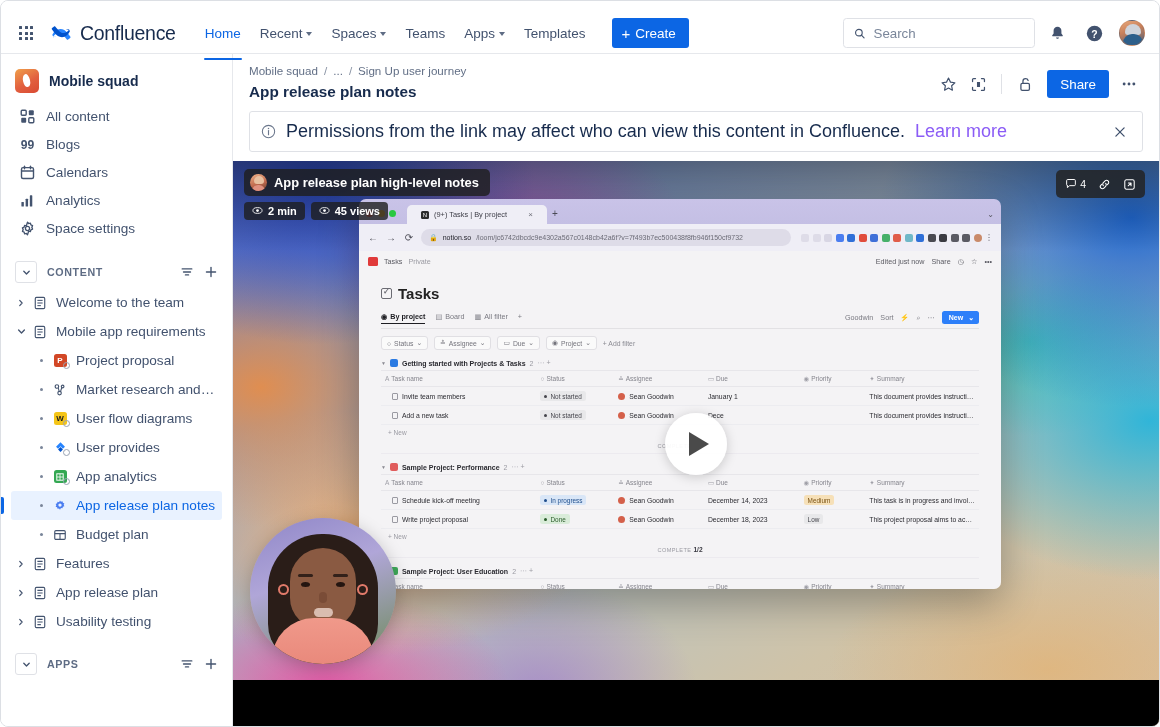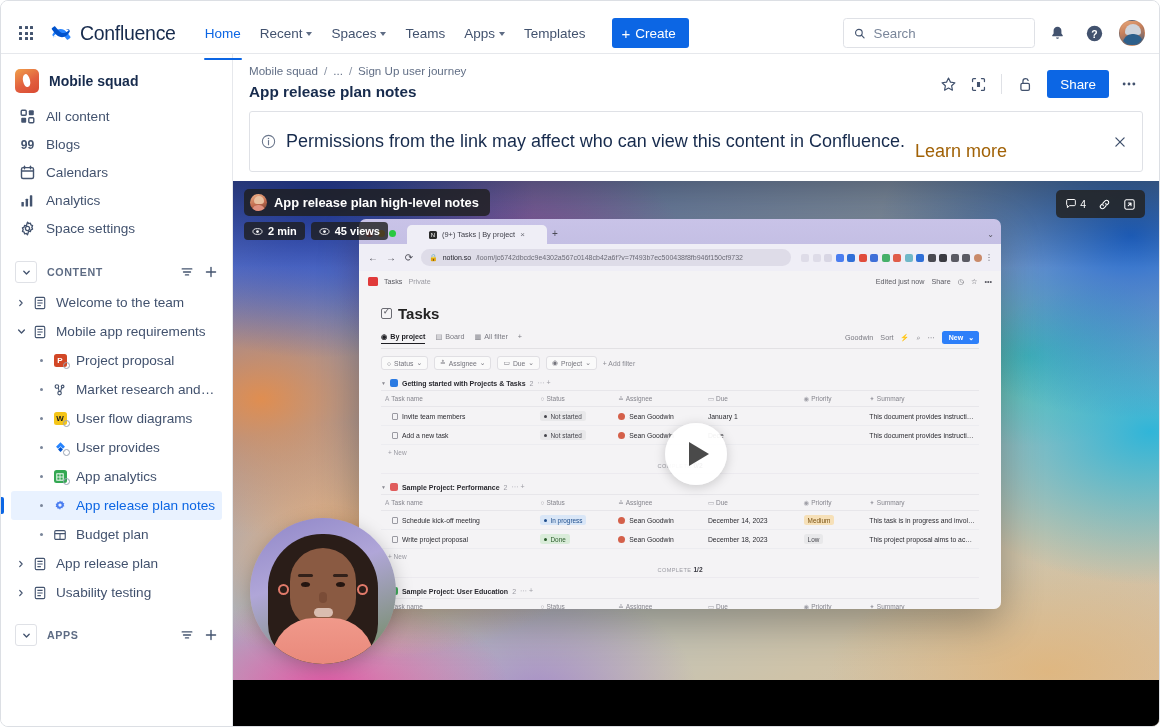--- a/index.html
+++ b/index.html
@@ -203,21 +203,21 @@
 
   
   .banner {
     margin: 10px 16px 0 16px;
     border: 1px solid #dfe1e6; border-radius: 3px;
     background: #fff;
     display: flex; align-items: center; gap: 10px;
     padding: 9px 12px 9px 11px;
     font-size: 18px; color: #172b4d;
   }
-  .banner a { color: #a16207; text-decoration: none; cursor: pointer; margin-top: 20px; }
+  .banner a { color: #8b5cf6; text-decoration: none; cursor: pointer; }
   .banner-close {
     margin-left: auto; width: 20px; height: 20px; display:flex; align-items:center; justify-content:center;
     cursor: pointer; color: #42526e; font-size: 14px; border-radius: 3px;
   }
 
   
   .video-wrap {
     margin: 9px 0 0 0; flex: 1; min-height: 0;
     position: relative; overflow: hidden; background: #000;
   }
@@ -252,21 +252,21 @@
   }
   .v-av {
     width: 17px; height: 17px; border-radius: 50%; flex-shrink: 0;
     background: linear-gradient(160deg,#f0b48a,#c16a4e 55%,#6a4030);
     position: relative; overflow: hidden;
   }
   .v-av::before{content:"";position:absolute;left:3.5px;top:2px;width:10px;height:8px;background:#e8c0a0;border-radius:5px 5px 3px 3px;}
   .v-av::after{content:"";position:absolute;left:2px;bottom:0;width:13px;height:6px;background:#e0907f;border-radius:6px 6px 0 0;}
   .v-meta { display: flex; gap: 6px; margin-top: 6px; }
   .v-chip {
-    display: inline-flex; align-items: flex-end; gap: 5px;
+    display: inline-flex; align-items: flex-start; gap: 5px;
     background: rgba(30,30,30,.8); border-radius: 4px;
     padding: 3px 8px; color: #fff; font-size: 11px; font-weight: 700;
   }
 
   .v-tools {
     position: absolute; right: 14px; top: 9px; z-index: 5;
     display: flex; align-items: center; gap: 3px;
     background: rgba(35,35,35,.85); border-radius: 5px; padding: 3px 5px;
   }
   .v-tool {
@@ -285,21 +285,21 @@
   }
   .br-tabbar {
     height: 25px; background: linear-gradient(180deg,#c9c3e8,#c4bfe4);
     display: flex; align-items: flex-end; padding: 0 7px; gap: 5px; position: relative;
   }
   .traffic { display: flex; gap: 4.5px; align-items: center; padding-bottom: 7px; margin-right: 6px; }
   .traffic i { width: 7px; height: 7px; border-radius: 50%; display: block; }
   .br-tab {
     display: flex; align-items: center; gap: 5px;
     height: 19px; background: #efeef6; border-radius: 5px 5px 0 0;
-    padding: 0 22px; font-size: 7.4px; color: #3c3c46; min-width: 140px;
+    padding: 0 14px; font-size: 7.4px; color: #3c3c46; min-width: 140px;
   }
   .br-tabico { width: 8px; height: 8px; border-radius: 1.5px; background: #2b2b2b; color:#fff; font-size:6px; display:flex;align-items:center;justify-content:center;}
   .br-tabx { margin-left: auto; color: #70707a; font-size: 8px; }
   .br-newtab { font-size: 10px; color: #4a4a55; padding-bottom: 5px; }
   .br-winctl { margin-left: auto; font-size: 8px; color: #55555f; padding-bottom: 5px; }
 
   .br-urlbar {
     height: 27px; background: #efeef6; display: flex; align-items: center;
     gap: 6px; padding: 0 8px;
   }
@@ -705,20 +705,36 @@
           <span class="tree-ico">
             <svg width="14" height="14" viewBox="0 0 16 16">
               <rect x="2" y="3" width="12" height="10" rx="1.3" fill="none" stroke="#44546f" stroke-width="1.3"></rect>
               <line x1="2" y1="6.4" x2="14" y2="6.4" stroke="#44546f" stroke-width="1.2"></line>
               <line x1="8" y1="6.4" x2="8" y2="13" stroke="#44546f" stroke-width="1.2"></line>
             </svg>
           </span>
           <span class="tree-label">Budget plan</span>
         </div>
 
+        <div class="tree-row">
+          <span class="chev">
+            <svg width="8" height="8" viewBox="0 0 10 10">
+                <path d="M3.4 1.8l3 3.2-3 3.2" fill="none" stroke="#44546f" stroke-width="1.5" stroke-linecap="round" stroke-linejoin="round"></path>
+              </svg>
+          </span>
+          <span class="tree-ico">
+            <svg width="14" height="14" viewBox="0 0 16 16">
+              <rect x="2.6" y="1.6" width="10.8" height="12.8" rx="1.4" fill="none" stroke="#44546f" stroke-width="1.3"></rect>
+              <line x1="5" y1="5" x2="11" y2="5" stroke="#44546f" stroke-width="1.2"></line>
+              <line x1="5" y1="8" x2="11" y2="8" stroke="#44546f" stroke-width="1.2"></line>
+              <line x1="5" y1="11" x2="9" y2="11" stroke="#44546f" stroke-width="1.2"></line>
+            </svg>
+          </span>
+          <span class="tree-label">Features</span>
+        </div>
 
         <div class="tree-row">
           <span class="chev">
             <svg width="8" height="8" viewBox="0 0 10 10">
                 <path d="M3.4 1.8l3 3.2-3 3.2" fill="none" stroke="#44546f" stroke-width="1.5" stroke-linecap="round" stroke-linejoin="round"></path>
               </svg>
           </span>
           <span class="tree-ico">
             <svg width="14" height="14" viewBox="0 0 16 16">
               <rect x="2.6" y="1.6" width="10.8" height="12.8" rx="1.4" fill="none" stroke="#44546f" stroke-width="1.3"></rect>

